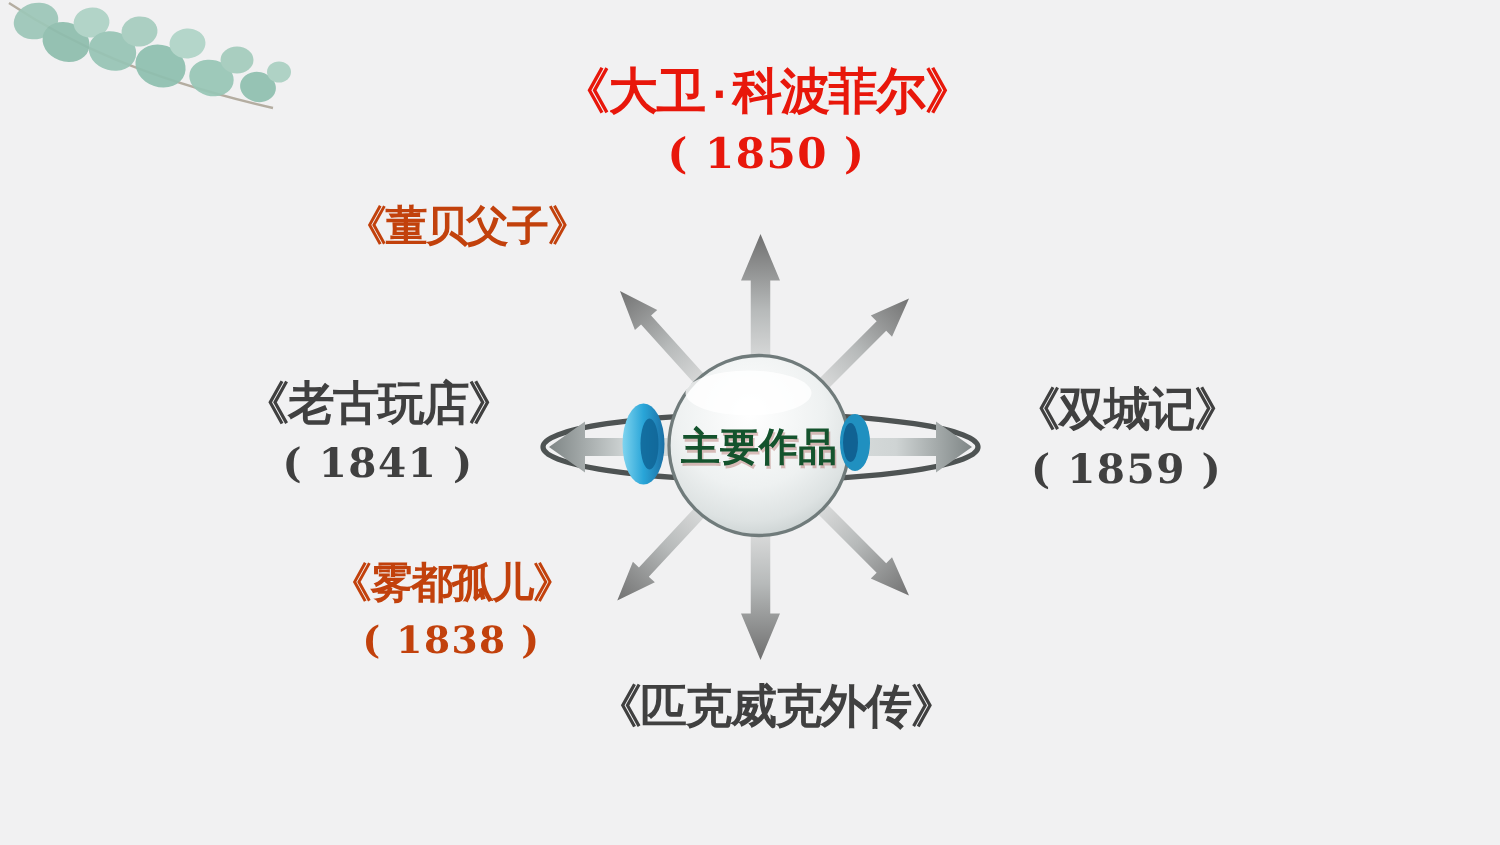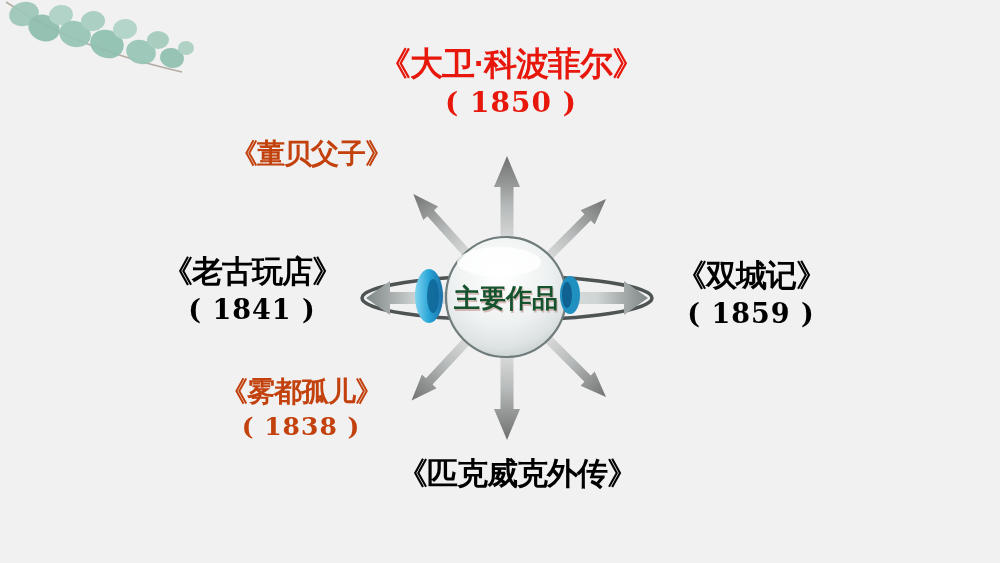--- a/index.html
+++ b/index.html
@@ -11,39 +11,39 @@
     font-family:"DejaVu Sans","Liberation Sans",sans-serif;
   }
   .work{
     position:absolute;
     transform:translateX(-50%);
     text-align:center;
     white-space:nowrap;
     font-weight:900;
   }
   .work .t{
-    font-family:Liberation Sans, sans-serif;
+    font-family:Liberation Mono, monospace;
     font-weight:900;
     letter-spacing:-1px;
   }
   .work .y{
     font-family:"DejaVu Serif","Liberation Serif",serif;
     font-weight:bold;
     margin-top:6px;
     letter-spacing:1px;
   }
   .fs-l .t{font-size:33px;line-height:36px;}
   .fs-l .y{font-size:28px;line-height:30px;}
   .fs-m .t{font-size:28px;line-height:31px;}
   .fs-m .y{font-size:25px;line-height:27px;}
   .fs-b .t{font-size:31px;line-height:34px;}
   .fs-b .y{font-size:27px;line-height:29px;}
   .c-red{color:#e8170b;}
   .c-blue{color:#c2410c;}
-  .c-black{color:#000000;}
+  .c-black{color:#404040;}
   #center-graphic{position:absolute;left:330px;top:130px;width:360px;height:330px;}
   #deco-leaves{position:absolute;left:0;top:0;width:205px;height:105px;}
   #center-label{
     position:absolute;
     left:506px;top:298px;
     transform:translate(-50%,-50%);
     font-size:26px;
     font-weight:900;
     color:#14532d;
     letter-spacing:0px;

